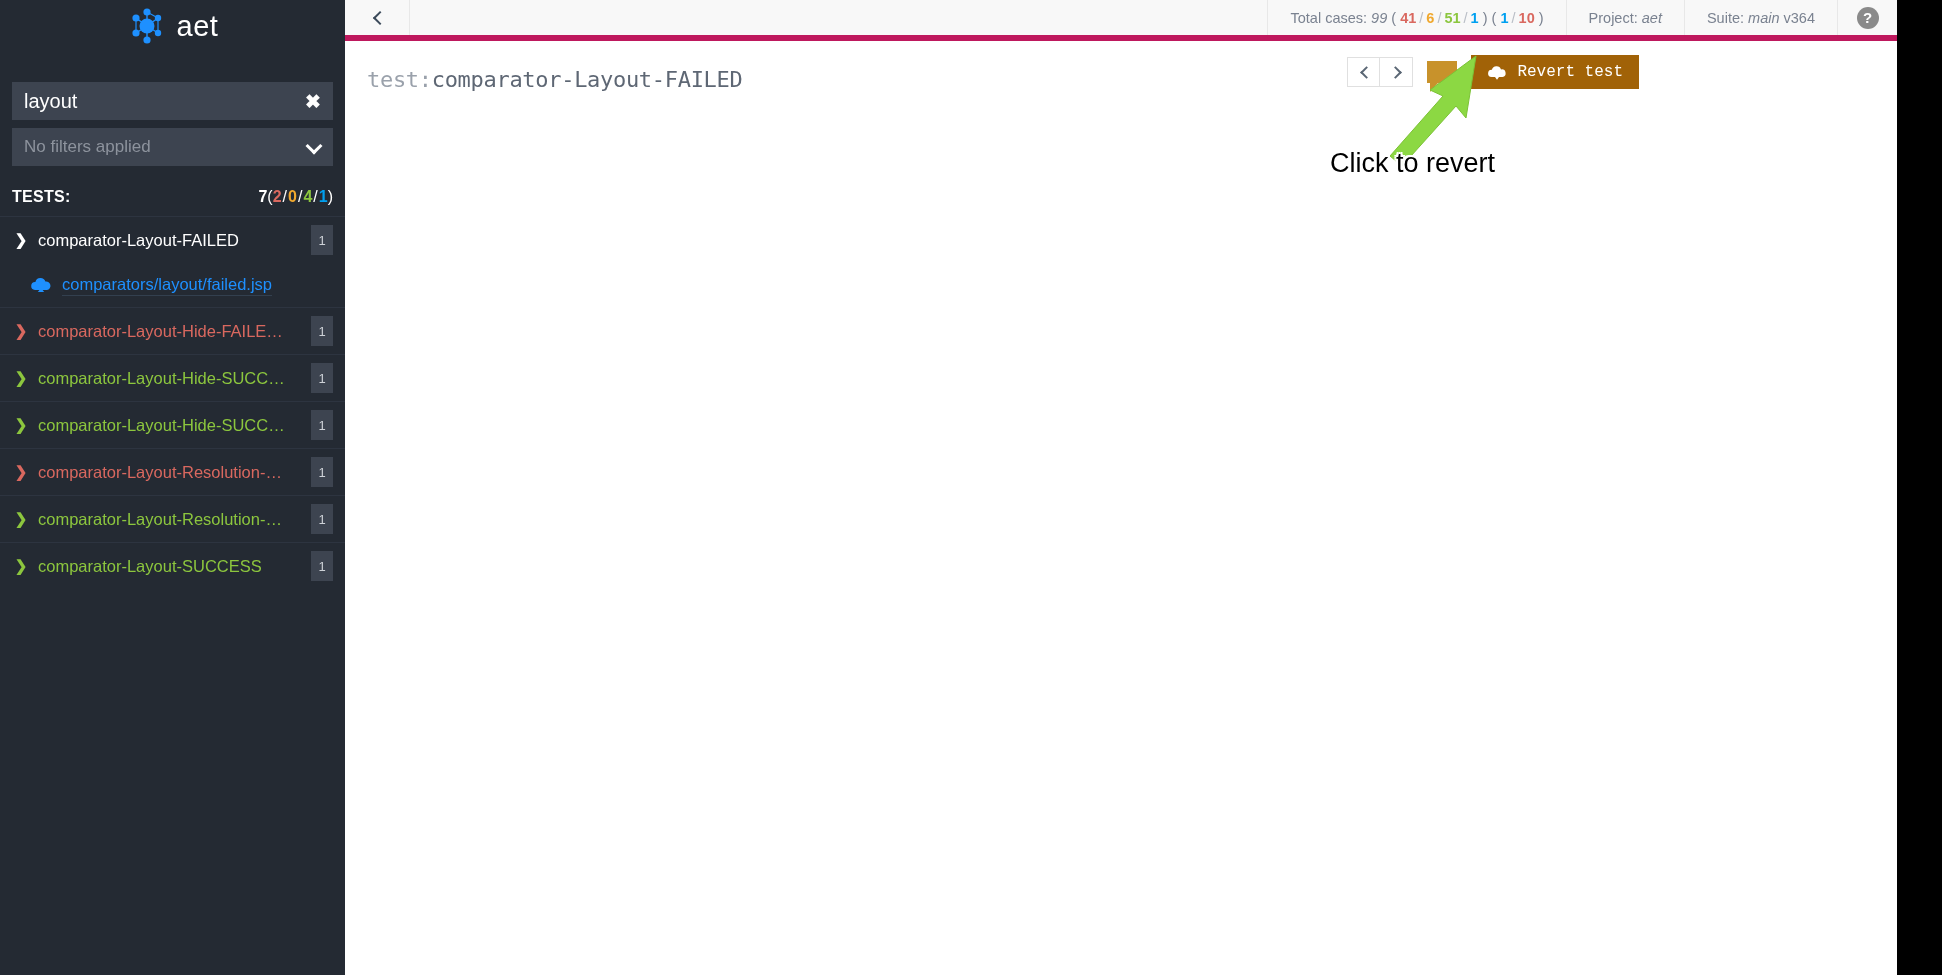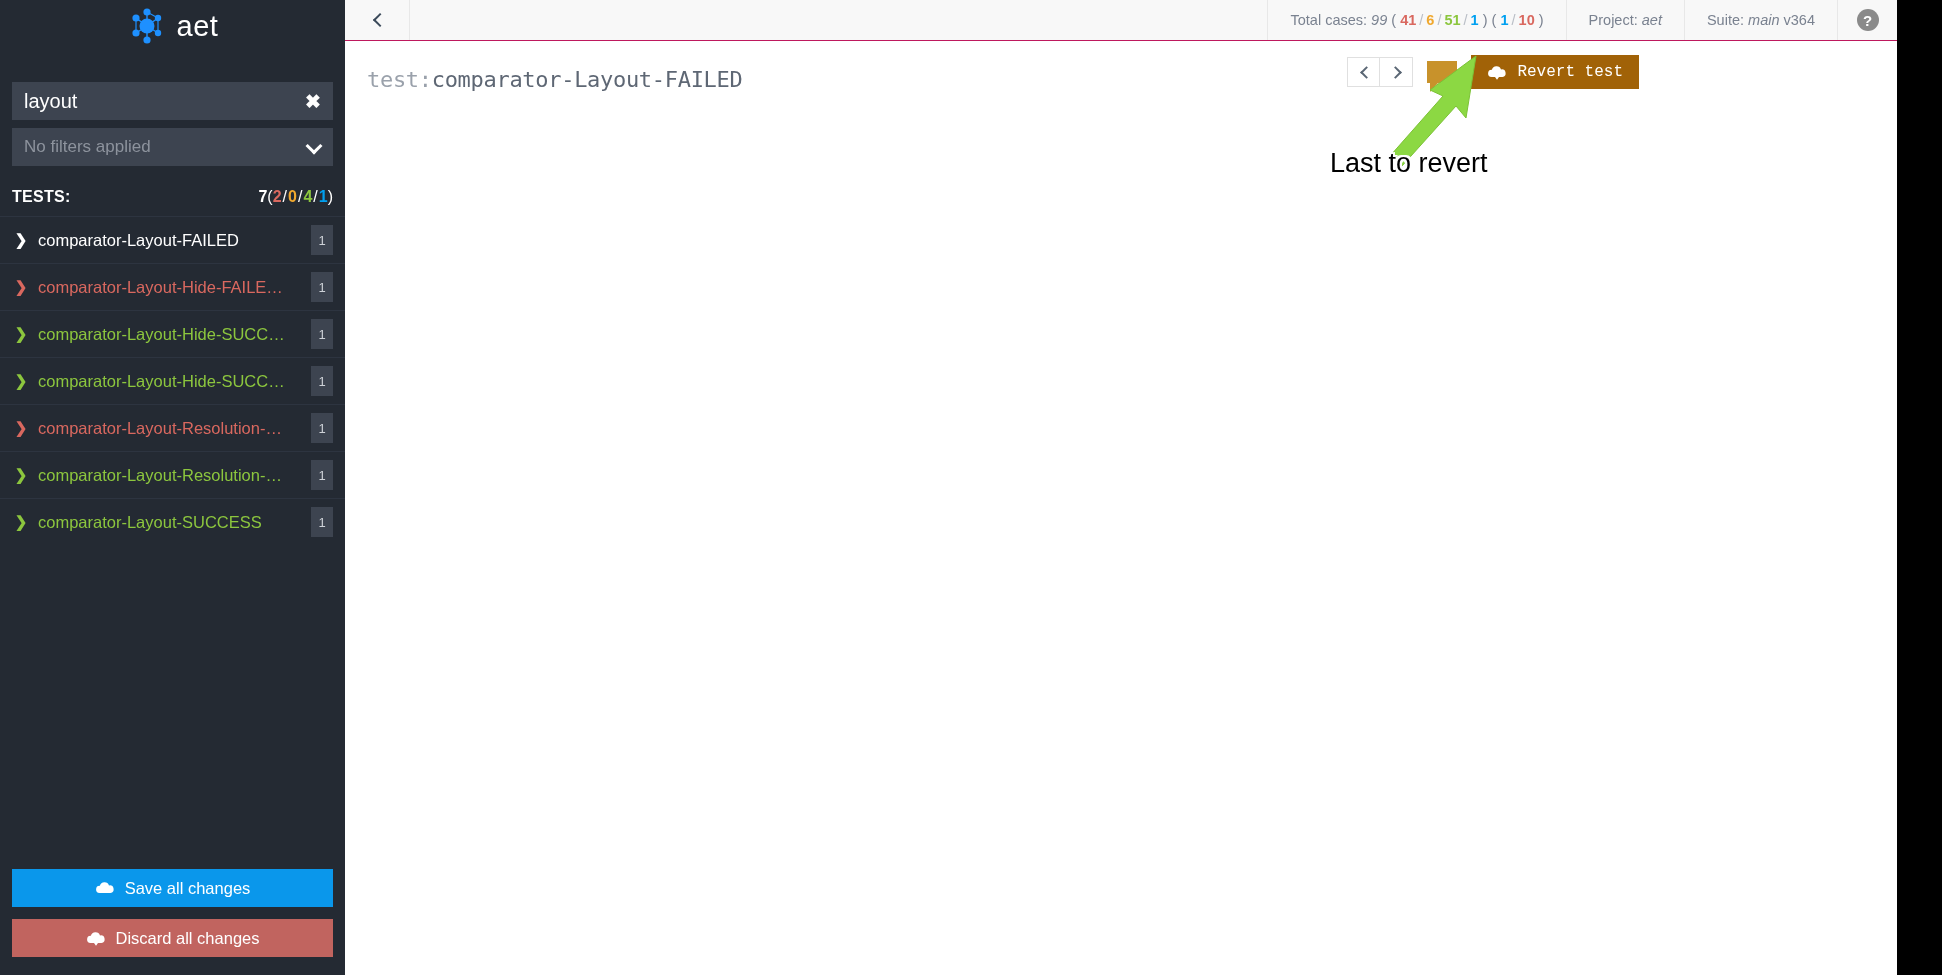--- a/index.html
+++ b/index.html
@@ -109,21 +109,21 @@
     justify-content: center; gap: 10px; cursor: pointer;
     font-family: "Liberation Sans", sans-serif;
   }
   .btn-save { background: #0a97eb; margin-bottom: 12px; }
   .btn-discard { background: #c1645f; }
 
   
   #topbar {
     position: absolute; left: 345px; top: 0;
     width: 1552px; height: 41px;
-    background: #f8f8f8; border-bottom: 1px solid #be185d;
+    background: #f8f8f8; border-bottom: 6px solid #be185d;
     display: flex; align-items: stretch;
   }
   .tb-collapse {
     width: 65px; display: flex; align-items: center; justify-content: center;
     cursor: pointer; border-right: 1px solid #e8e8e8;
   }
   .chev-left { width: 12px; height: 12px; position: relative; }
   .chev-left::before {
     content:""; position:absolute; left:4px; top:1px;
     width: 8px; height: 8px; border-left: 2.5px solid #3b4a5a;
@@ -251,20 +251,27 @@
       </span>
     </div>
 
     <div id="test-list">
 
       <div class="test-row">
         <span class="arrow open">❯</span>
         <span class="test-name n-white">comparator-Layout-FAILED</span>
         <span class="count-badge">1</span>
       </div>
+      <div class="child-row">
+        <svg class="cloud-ico" viewBox="0 0 22 18">
+          <path d="M5 14 a4 4 0 0 1 0.4 -8 a5.2 5.2 0 0 1 10 -0.4 a3.8 3.8 0 0 1 1.6 8.4 z" fill="#1e90ff"></path>
+          <path d="M11 16.5 l-3.2 -4 h6.4 z" fill="#1e90ff" transform="rotate(180 11 14.2)"></path>
+        </svg>
+        <span class="child-link">comparators/layout/failed.jsp</span>
+      </div>
 
       <div class="test-row">
         <span class="arrow a-red">❯</span>
         <span class="test-name n-red">comparator-Layout-Hide-FAILE…</span>
         <span class="count-badge">1</span>
       </div>
 
       <div class="test-row">
         <span class="arrow a-green">❯</span>
         <span class="test-name n-green">comparator-Layout-Hide-SUCC…</span>
@@ -290,36 +297,20 @@
       </div>
 
       <div class="test-row">
         <span class="arrow a-green">❯</span>
         <span class="test-name n-green">comparator-Layout-SUCCESS</span>
         <span class="count-badge">1</span>
       </div>
 
     </div>
 
-    <div class="sidebar-actions">
-      <button class="btn-wide btn-save">
-        <svg width="20" height="17" viewBox="0 0 22 18">
-          <path d="M5 14 a4 4 0 0 1 0.4 -8 a5.2 5.2 0 0 1 10 -0.4 a3.8 3.8 0 0 1 1.6 8.4 z" fill="#ffffff"></path>
-          <path d="M11 4 l3.4 4.4 h-6.8 z" fill="#ffffff"></path>
-        </svg>
-        <span>Save all changes</span>
-      </button>
-      <button class="btn-wide btn-discard">
-        <svg width="20" height="17" viewBox="0 0 22 18">
-          <path d="M5 14 a4 4 0 0 1 0.4 -8 a5.2 5.2 0 0 1 10 -0.4 a3.8 3.8 0 0 1 1.6 8.4 z" fill="#ffffff"></path>
-          <path d="M11 17 l-3.4 -4.6 h6.8 z" fill="#ffffff"></path>
-        </svg>
-        <span>Discard all changes</span>
-      </button>
-    </div>
   </div>
 
   <div id="topbar">
     <div class="tb-collapse">
       <span class="chev-left"></span>
     </div>
     <div class="tb-spacer"></div>
 
     <div class="tb-cell">
       <span>Total cases:</span>&nbsp;<span class="em">99</span>&nbsp;<span>(</span>&nbsp;<span class="b c-red">41</span><span class="slash">/</span><span class="b c-orange">6</span><span class="slash">/</span><span class="b c-green">51</span><span class="slash">/</span><span class="b c-blue">1</span>&nbsp;<span>)</span>&nbsp;<span>(</span>&nbsp;<span class="b c-blue">1</span><span class="slash">/</span><span class="b c-red">10</span>&nbsp;<span>)</span>
@@ -360,15 +351,15 @@
           <path d="M11 17 l-3.4 -4.6 h6.8 z" fill="#ffffff"></path>
         </svg>
         <span>Revert test</span>
       </button>
     </div>
   </div>
 
   <svg id="annotation" width="400" height="180" viewBox="0 0 400 180">
     <polygon points="196,8 150,42 163,48 110,108 122,118 176,58 186,70" fill="#8cd843" stroke="#7cc236" stroke-width="1"></polygon>
   </svg>
-  <div id="annotation-text">Last to revert</div>
+  <div id="annotation-text">Click to revert</div>
 
 </div>
 
 </body></html>

